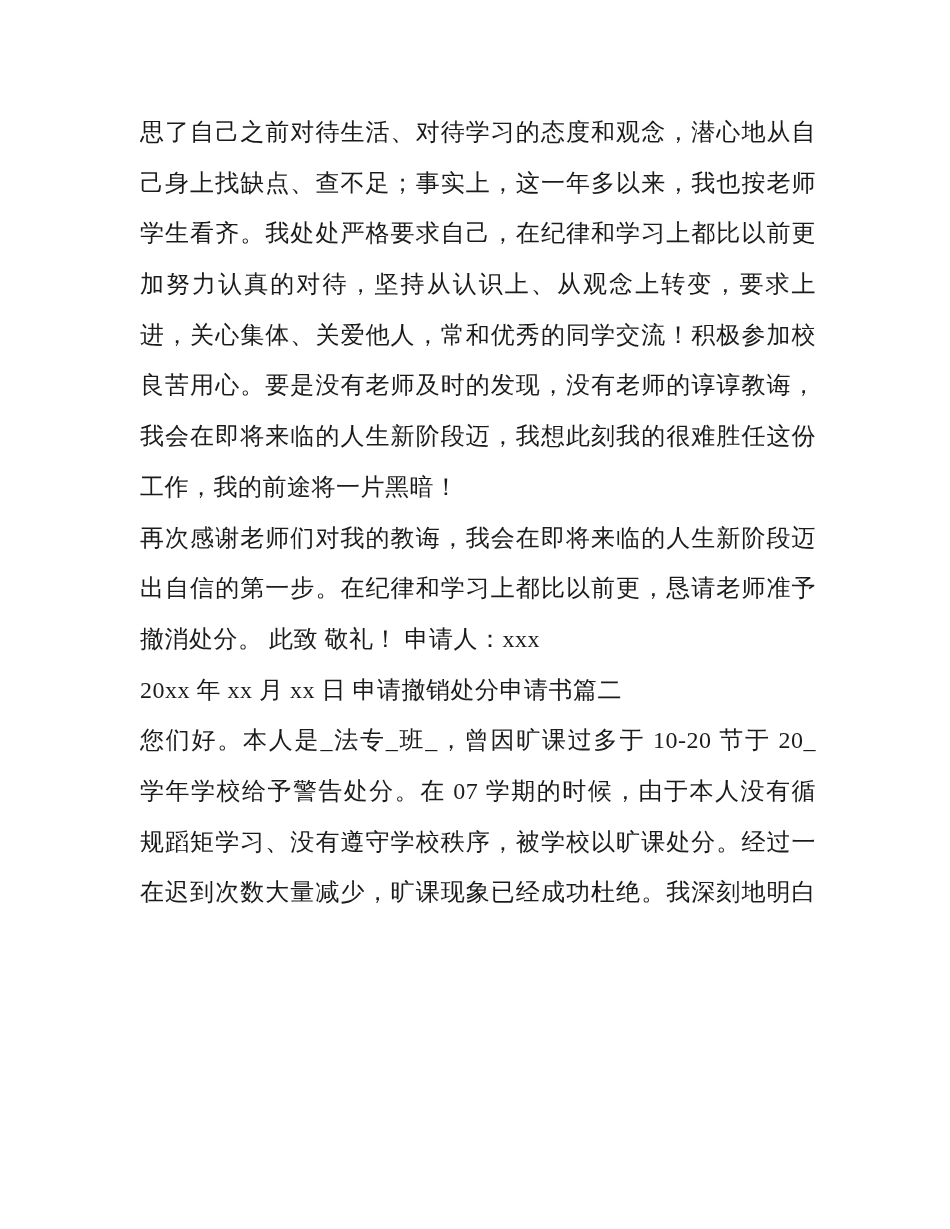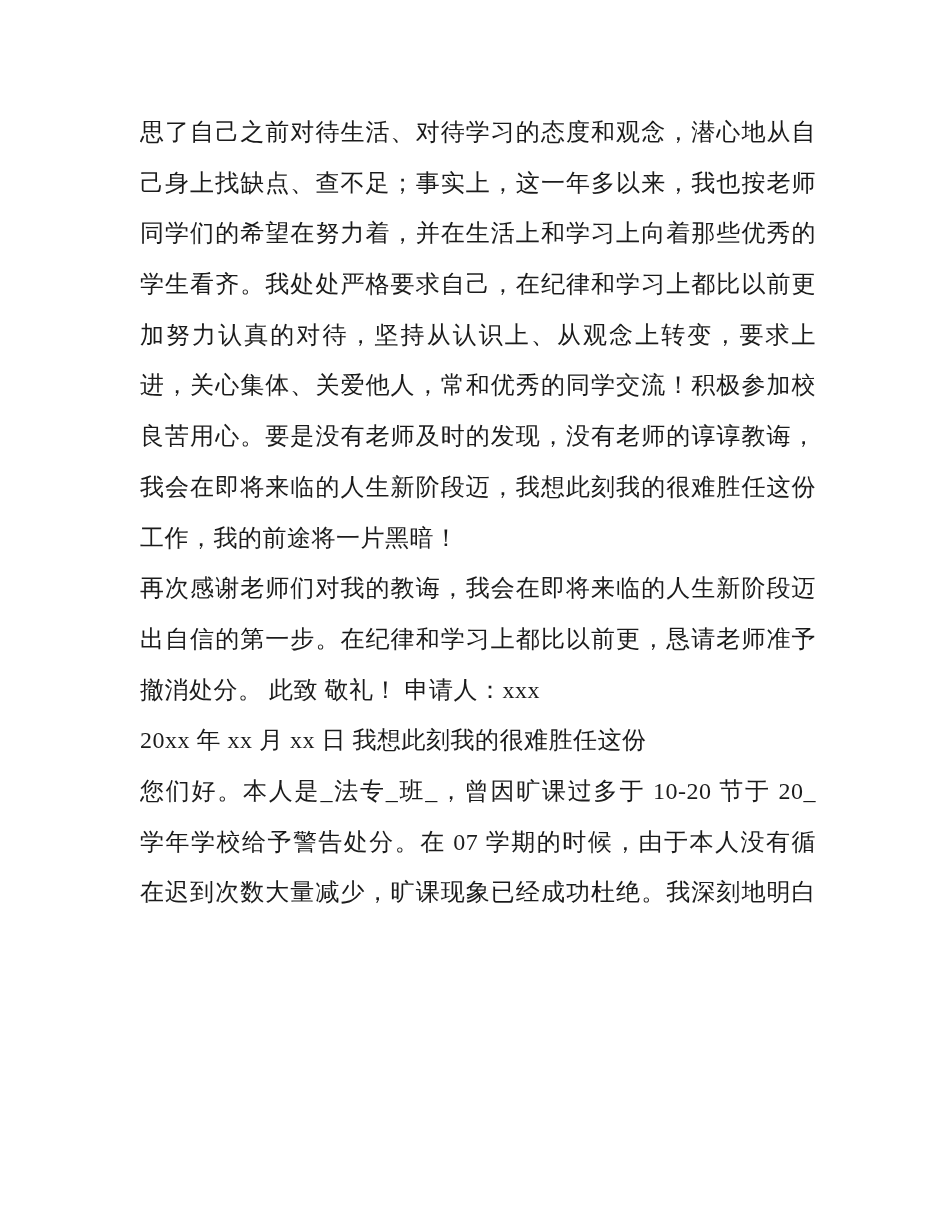--- a/index.html
+++ b/index.html
@@ -41,28 +41,28 @@
     text-align-last: left;
   }
 </style>
 </head>
 <body>
 
 <div class="page">
   <div class="text-block">
     <div class="line">思了自己之前对待生活、对待学习的态度和观念，潜心地从自</div>
     <div class="line">己身上找缺点、查不足；事实上，这一年多以来，我也按老师</div>
-    <div class="line">同学们的希望在努力着，并在生活上和学习上向着那些优秀的</div>
     <div class="line">学生看齐。我处处严格要求自己，在纪律和学习上都比以前更</div>
     <div class="line">加努力认真的对待，坚持从认识上、从观念上转变，要求上</div>
     <div class="line">进，关心集体、关爱他人，常和优秀的同学交流！积极参加校</div>
     <div class="line">良苦用心。要是没有老师及时的发现，没有老师的谆谆教诲，</div>
     <div class="line">我会在即将来临的人生新阶段迈，我想此刻我的很难胜任这份</div>
     <div class="line end">工作，我的前途将一片黑暗！</div>
     <div class="line">再次感谢老师们对我的教诲，我会在即将来临的人生新阶段迈</div>
     <div class="line">出自信的第一步。在纪律和学习上都比以前更，恳请老师准予</div>
     <div class="line end">撤消处分。 此致 敬礼！ 申请人：xxx</div>
-    <div class="line end">20xx 年 xx 月 xx 日 我想此刻我的很难胜任这份</div>
+    <div class="line end">20xx 年 xx 月 xx 日 申请撤销处分申请书篇二</div>
     <div class="line">您们好。本人是_法专_班_，曾因旷课过多于 10-20 节于 20_</div>
     <div class="line">学年学校给予警告处分。在 07 学期的时候，由于本人没有循</div>
+    <div class="line">规蹈矩学习、没有遵守学校秩序，被学校以旷课处分。经过一</div>
     <div class="line">在迟到次数大量减少，旷课现象已经成功杜绝。我深刻地明白</div>
   </div>
 </div>
 
 </body></html>

